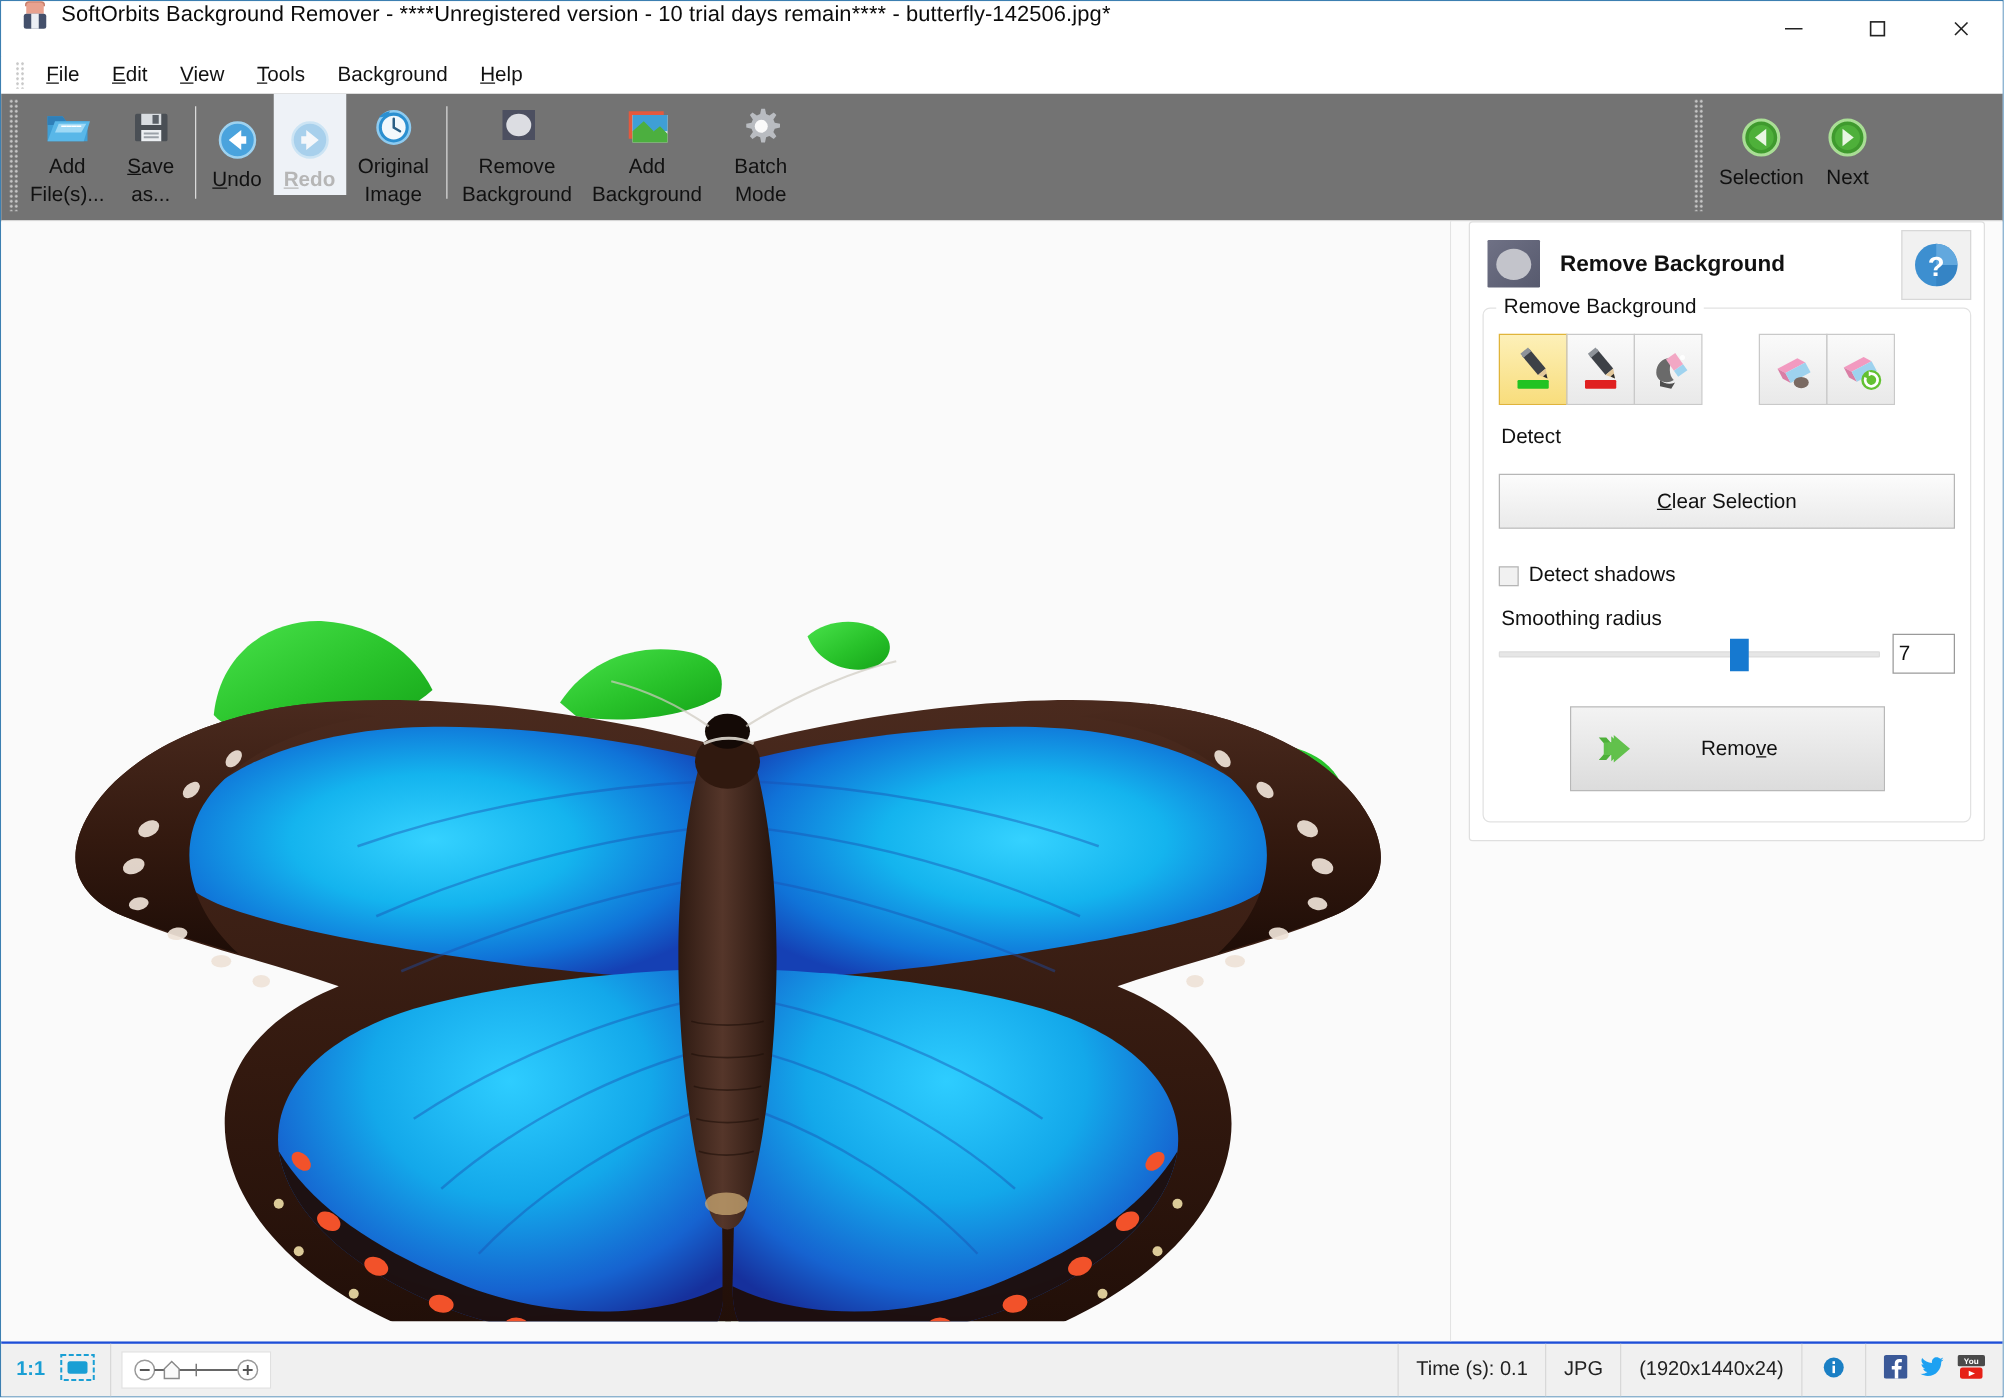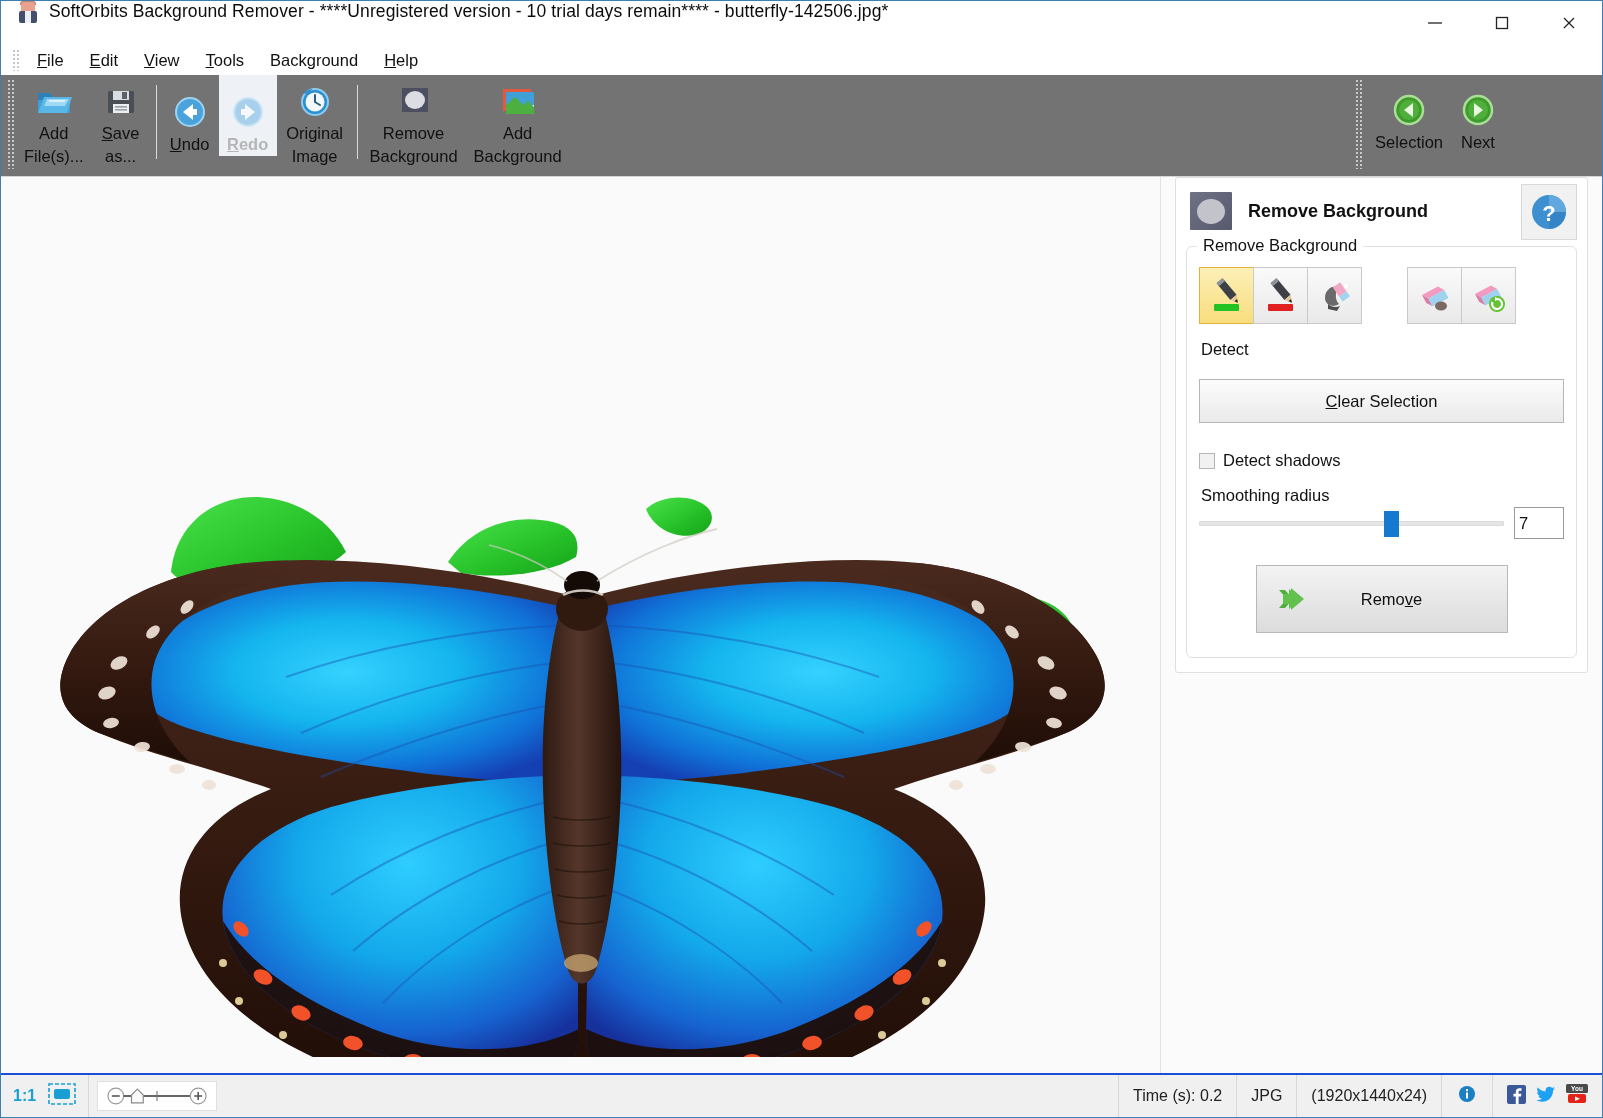--- a/index.html
+++ b/index.html
@@ -399,20 +399,29 @@
         <svg width="38" height="34" viewBox="0 0 38 34">
           <rect x="4" y="5" width="28" height="22" fill="#e4593e"></rect>
           <rect x="7" y="8" width="28" height="22" fill="#f0f0f0"></rect>
           <rect x="7" y="8" width="28" height="13" fill="#3f9fd6"></rect>
           <path d="M7 21 L16 13 L24 21 L29 17 L35 23 L35 30 L7 30 Z" fill="#4caf3f"></path>
         </svg>
       </div>
       <div class="tb-lbl">Add<br>Background</div>
     </div>
 
+    <div class="tb-btn" style="min-width:78px">
+      <div class="tb-ico">
+        <svg width="34" height="34" viewBox="0 0 34 34">
+          <path d="M17 3 l3 0 .9 4.2 2.6 1.1 3.5-2.4 2.1 2.1 -2.4 3.5 1.1 2.6 4.2 .9 0 3 -4.2 .9 -1.1 2.6 2.4 3.5 -2.1 2.1 -3.5-2.4 -2.6 1.1 -.9 4.2 -3 0 -.9-4.2 -2.6-1.1 -3.5 2.4 -2.1-2.1 2.4-3.5 -1.1-2.6 -4.2-.9 0-3 4.2-.9 1.1-2.6 -2.4-3.5 2.1-2.1 3.5 2.4 2.6-1.1 Z" fill="#b9bcc1"></path>
+          <circle cx="17" cy="17" r="5.2" fill="#fafafa"></circle>
+        </svg>
+      </div>
+      <div class="tb-lbl">Batch<br>Mode</div>
+    </div>
 
     <div class="tb-overflow">
       <svg width="18" height="14" viewBox="0 0 18 14">
           <path d="M3 4 L15 4" stroke="#8a8a8a" stroke-width="1.6"></path>
           <path d="M4.5 7 L13.5 7 L9 12 Z" fill="#6f6f6f"></path>
         </svg>
     </div>
 
     <div class="tb-right">
       <div class="tb-dotsep"></div>
@@ -773,21 +782,21 @@
         <line x1="6" y1="11" x2="14" y2="11" stroke="#555" stroke-width="1.6"></line>
         <line x1="18" y1="11" x2="86" y2="11" stroke="#333" stroke-width="1.3"></line>
         <line x1="52" y1="6" x2="52" y2="16" stroke="#777" stroke-width="1.2"></line>
         <path d="M32 4 L38 10 L38 18 L26 18 L26 10 Z" fill="#fafafa" stroke="#8a8a8a" stroke-width="1.2"></path>
         <circle cx="94" cy="11" r="8" fill="#fff" stroke="#9a9a9a" stroke-width="1.2"></circle>
         <line x1="90" y1="11" x2="98" y2="11" stroke="#555" stroke-width="1.6"></line>
         <line x1="94" y1="7" x2="94" y2="15" stroke="#555" stroke-width="1.6"></line>
       </svg>
     </div>
     <div class="sb-spacer"></div>
-    <div class="sb-cell" style="border-left:1px solid #d8d8d8">Time (s): 0.2</div>
+    <div class="sb-cell" style="border-left:1px solid #d8d8d8">Time (s): 0.1</div>
     <div class="sb-cell">JPG</div>
     <div class="sb-cell">(1920x1440x24)</div>
     <div class="sb-cell" style="padding:0 16px">
       <span class="sb-icon">
         <svg width="18" height="18" viewBox="0 0 18 18">
             <circle cx="9" cy="9" r="8" fill="#1a7fc4"></circle>
             <rect x="8" y="7.5" width="2" height="6" fill="#fff"></rect>
             <rect x="8" y="4" width="2" height="2.2" fill="#fff"></rect>
           </svg>
       </span>

